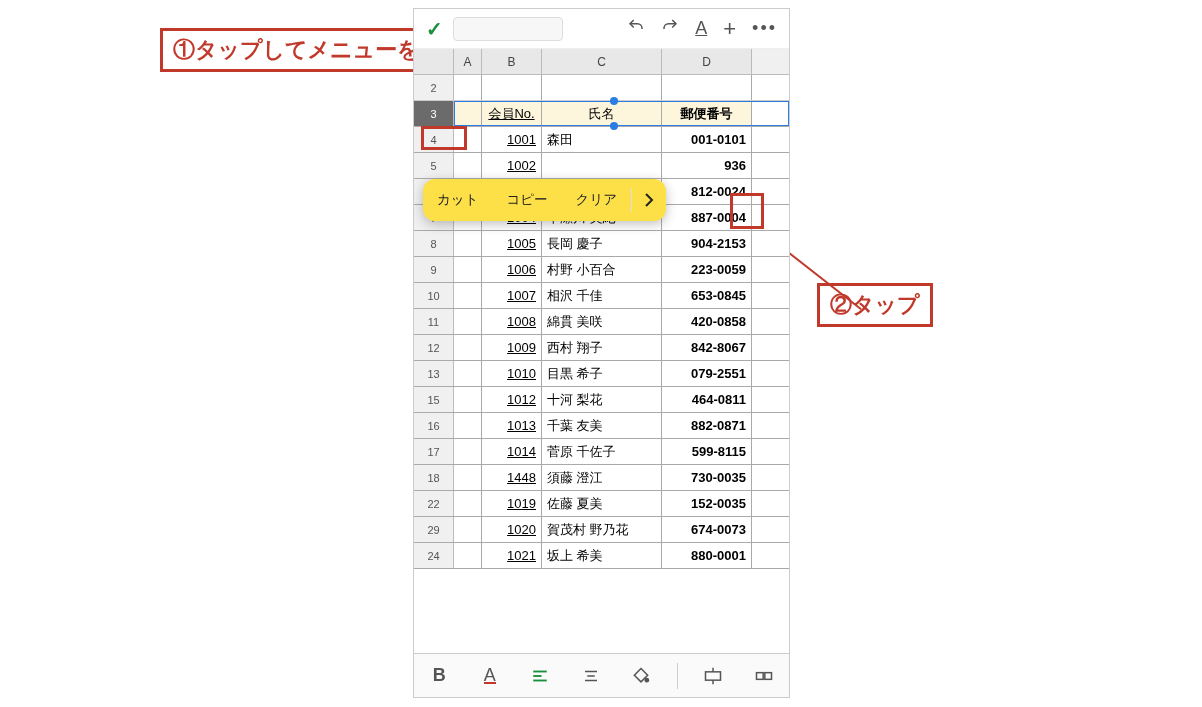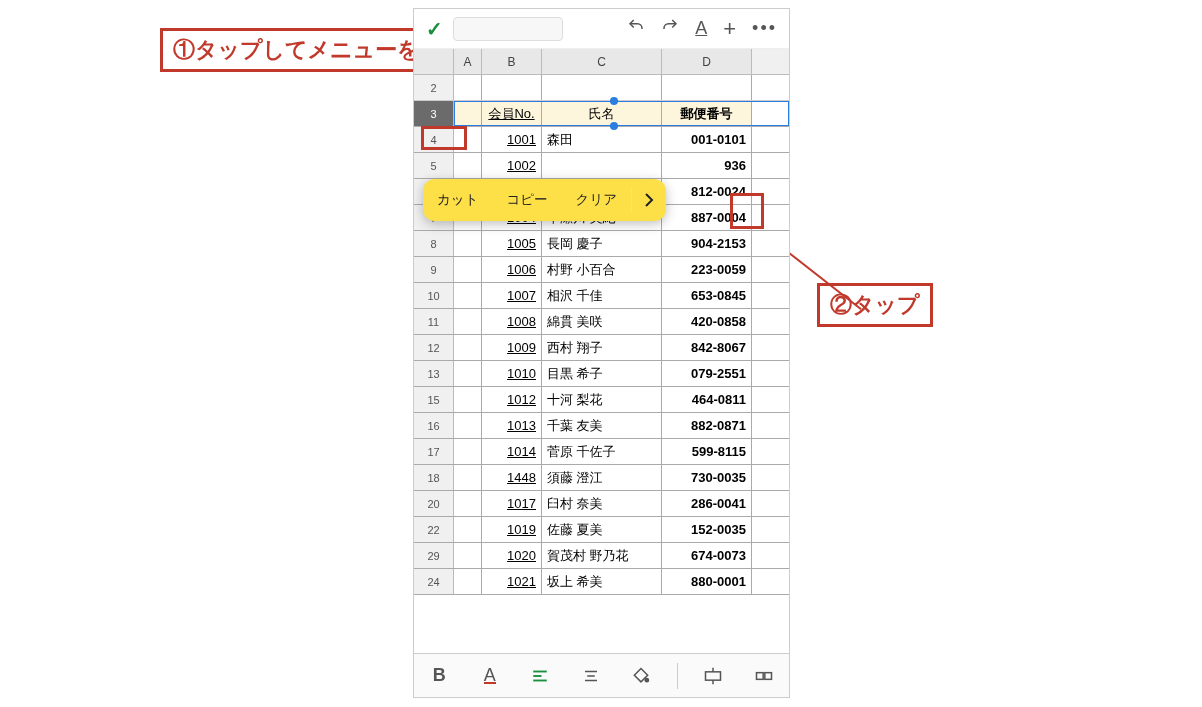--- a/index.html
+++ b/index.html
@@ -305,27 +305,20 @@
           <div class="cell colD">599-8115</div>
         </div>
         <div class="sheet-row">
           <div class="rownum">18</div>
           <div class="cell colA"></div>
           <div class="cell colB">1448</div>
           <div class="cell colC">須藤 澄江</div>
           <div class="cell colD">730-0035</div>
         </div>
         <div class="sheet-row">
-          <div class="rownum">20</div>
-          <div class="cell colA"></div>
-          <div class="cell colB">1017</div>
-          <div class="cell colC">臼村 奈美</div>
-          <div class="cell colD">286-0041</div>
-        </div>
-        <div class="sheet-row">
           <div class="rownum">22</div>
           <div class="cell colA"></div>
           <div class="cell colB">1019</div>
           <div class="cell colC">佐藤 夏美</div>
           <div class="cell colD">152-0035</div>
         </div>
         <div class="sheet-row">
           <div class="rownum">29</div>
           <div class="cell colA"></div>
           <div class="cell colB">1020</div>

